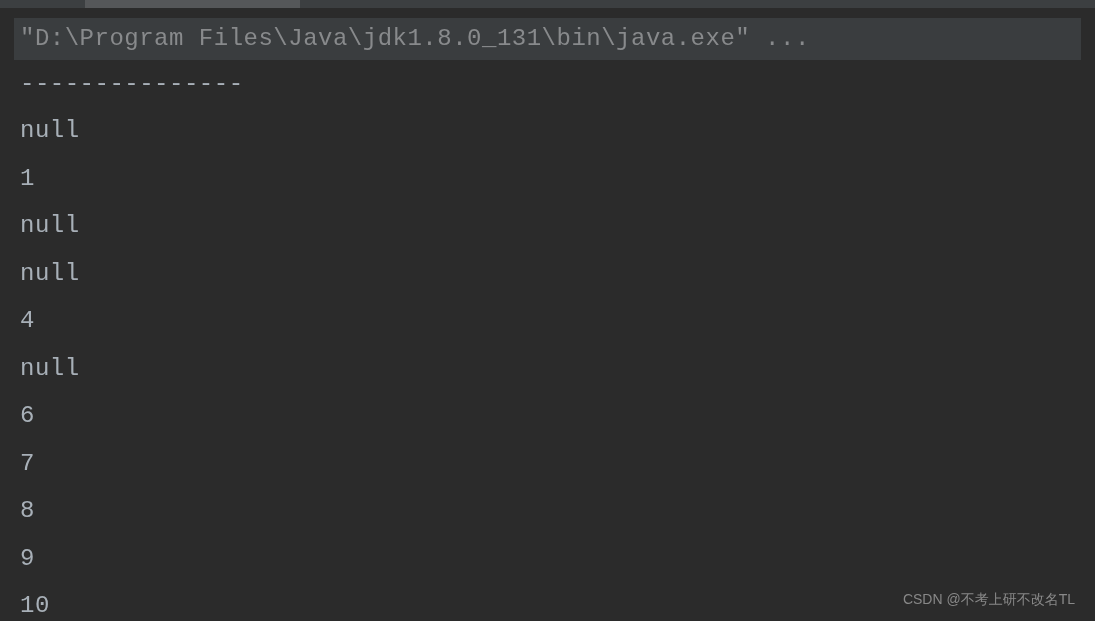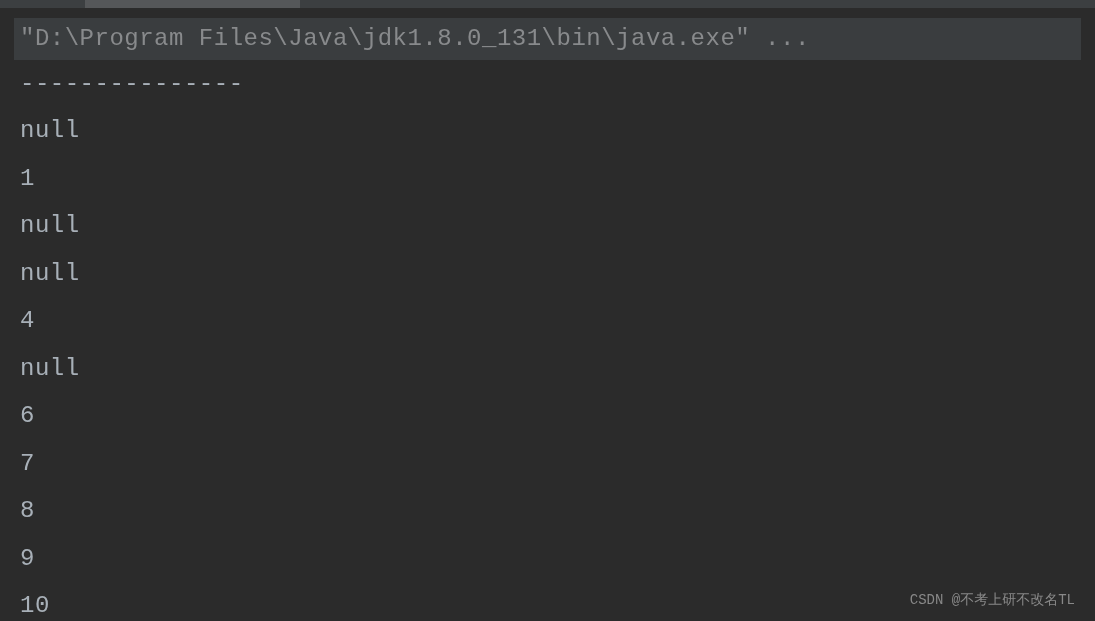--- a/index.html
+++ b/index.html
@@ -48,21 +48,21 @@
       line-height: 1.98;
       font-family: 'Consolas', 'Monaco', 'Courier New', monospace;
       letter-spacing: 0.5px;
     }
     .watermark {
       position: absolute;
       bottom: 12px;
       right: 20px;
       color: #888888;
       font-size: 14px;
-      font-family: Liberation Mono, monospace;
+      font-family: Liberation Sans, sans-serif;
     }
   </style>
 </head>
 <body>
 
 <div class="top-bar">
   <div class="top-bar-highlight"></div>
 </div>
 
 <div class="console-area">

